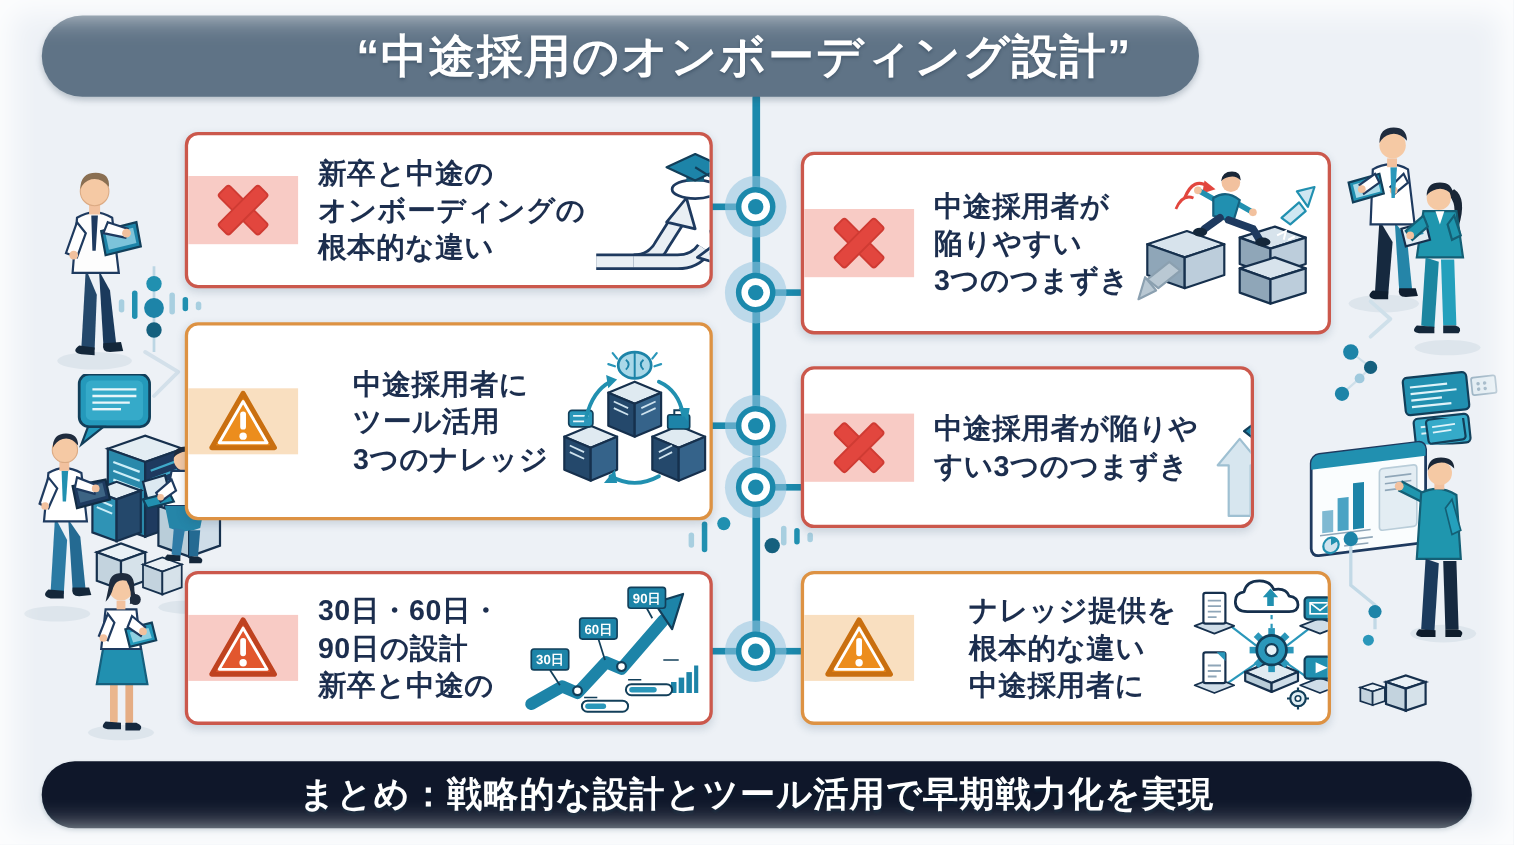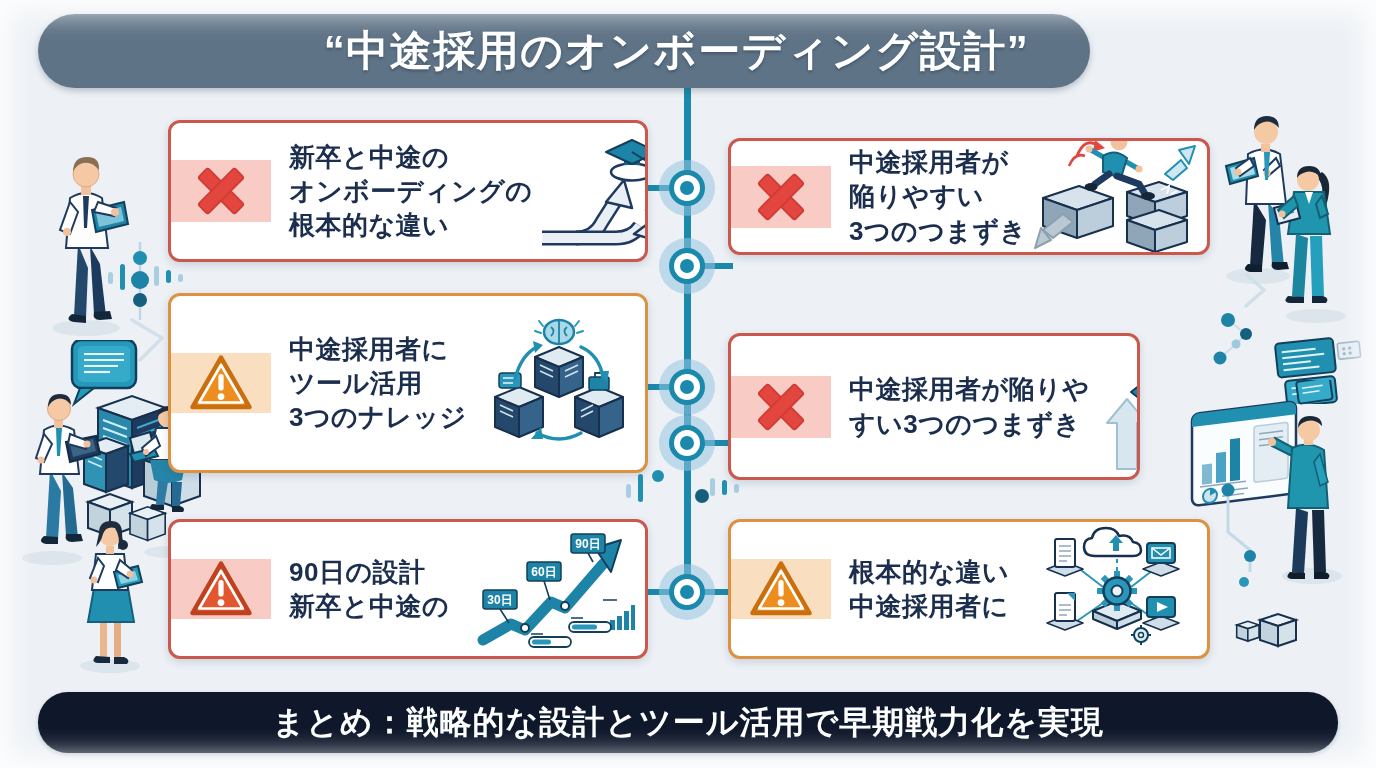--- a/index.html
+++ b/index.html
@@ -56,38 +56,38 @@
     position:absolute; left:21px; top:21px; width:14px; height:14px; border-radius:50%;
     background:#1b89ac;
   }
   
   .card{
     position:absolute; display:flex; background:#ffffff;
     border:3px solid #cb584c; border-radius:12px; overflow:hidden; z-index:4;
     box-shadow:0 3px 8px rgba(40,70,100,.18);
     align-items:center;
   }
-  .card.orange{ border-color:#dd9243; }
+  .card.orange{ border-color:#dd9243;gap:32px; }
   .card-strip{
     flex:0 0 100px; display:flex; align-items:center; justify-content:center;
     background:#f8cbc5;
   }
   .card.orange .card-strip{ background:#f9dfc0; }
   .card-body{
     flex:1; display:flex; align-items:center; padding:6px 10px 6px 18px; gap:4px;
   }
   .card-text{
     flex:1; font-size:26px; font-weight:700; color:#1c2e4e;
     line-height:1.32; letter-spacing:.5px; white-space:nowrap;
   }
   .card-art{ flex:0 0 auto; }
   .card-l1{ left:168px; top:120px;  width:480px; height:142px; }
   .card-l2{ left:168px; top:293px;  width:480px; height:180px; }
   .card-l3{ left:168px; top:519px;  width:480px; height:140px; }
-  .card-r1{ left:728px; top:138px;  width:482px; height:117px; }
+  .card-r1{ left:728px; top:138px;  width:482px; height:166px; }
   .card-r2{ left:728px; top:333px;  width:412px; height:147px; }
   .card-r3{ left:728px; top:519px;  width:482px; height:140px; }
   
   .ill{ position:absolute; z-index:1; }
 </style>
 </head>
 <body>
 
 <div class="banner-title">
   <div class="t">“中途採用のオンボーディング設計”</div>
@@ -246,20 +246,21 @@
   <div class="card-strip">
     <svg width="66" height="60" viewBox="0 0 88 80">
       <path d="M44,6 L82,72 L6,72 Z" fill="#e2572e" stroke="#bf4220" stroke-width="6" stroke-linejoin="round"></path>
       <path d="M44,16 L73,66 L15,66 Z" fill="none" stroke="#ffffff" stroke-width="3.5" stroke-linejoin="round"></path>
       <rect x="40.5" y="28" width="7" height="22" rx="3.5" fill="#ffffff"></rect>
       <circle cx="44" cy="58" r="4.5" fill="#ffffff"></circle>
     </svg>
   </div>
   <div class="card-body">
     <div class="card-text">
+      <div>30日・60日・</div>
       <div>90日の設計</div>
       <div>新卒と中途の</div>
     </div>
     <svg class="card-art" width="160" height="122" viewBox="0 0 160 122">
       <path d="M8,112 L36,96 L50,102 L76,74 L90,80 L128,36" fill="none" stroke="#1d84a8" stroke-width="11" stroke-linecap="round" stroke-linejoin="round"></path>
       <polygon points="120,20 146,12 136,44" fill="#1d84a8" stroke="#123f5a" stroke-width="2" stroke-linejoin="round"></polygon>
       <circle cx="50" cy="100" r="4" fill="#ffffff" stroke="#123f5a" stroke-width="2"></circle>
       <circle cx="90" cy="78" r="4" fill="#ffffff" stroke="#123f5a" stroke-width="2"></circle>
       <g>
         <line x1="25" y1="81" x2="34" y2="95" stroke="#123f5a" stroke-width="1.6"></line>
@@ -395,20 +396,21 @@
   <div class="card-strip">
     <svg width="66" height="60" viewBox="0 0 88 80">
       <path d="M44,6 L82,72 L6,72 Z" fill="#ec8d1d" stroke="#c96f10" stroke-width="6" stroke-linejoin="round"></path>
       <path d="M44,16 L73,66 L15,66 Z" fill="none" stroke="#ffffff" stroke-width="3.5" stroke-linejoin="round"></path>
       <rect x="40.5" y="28" width="7" height="22" rx="3.5" fill="#ffffff"></rect>
       <circle cx="44" cy="58" r="4.5" fill="#ffffff"></circle>
     </svg>
   </div>
   <div class="card-body">
     <div class="card-text">
+      <div>ナレッジ提供を</div>
       <div>根本的な違い</div>
       <div>中途採用者に</div>
     </div>
     <svg class="card-art" width="162" height="128" viewBox="0 0 162 128">
       <g stroke="#2a97ba" stroke-width="2">
         <line x1="42" y1="42" x2="68" y2="62"></line>
           <line x1="122" y1="42" x2="96" y2="62"></line>
         <line x1="42" y1="96" x2="68" y2="78"></line>
           <line x1="122" y1="96" x2="96" y2="78"></line>
         <line x1="82" y1="34" x2="82" y2="38"></line>

